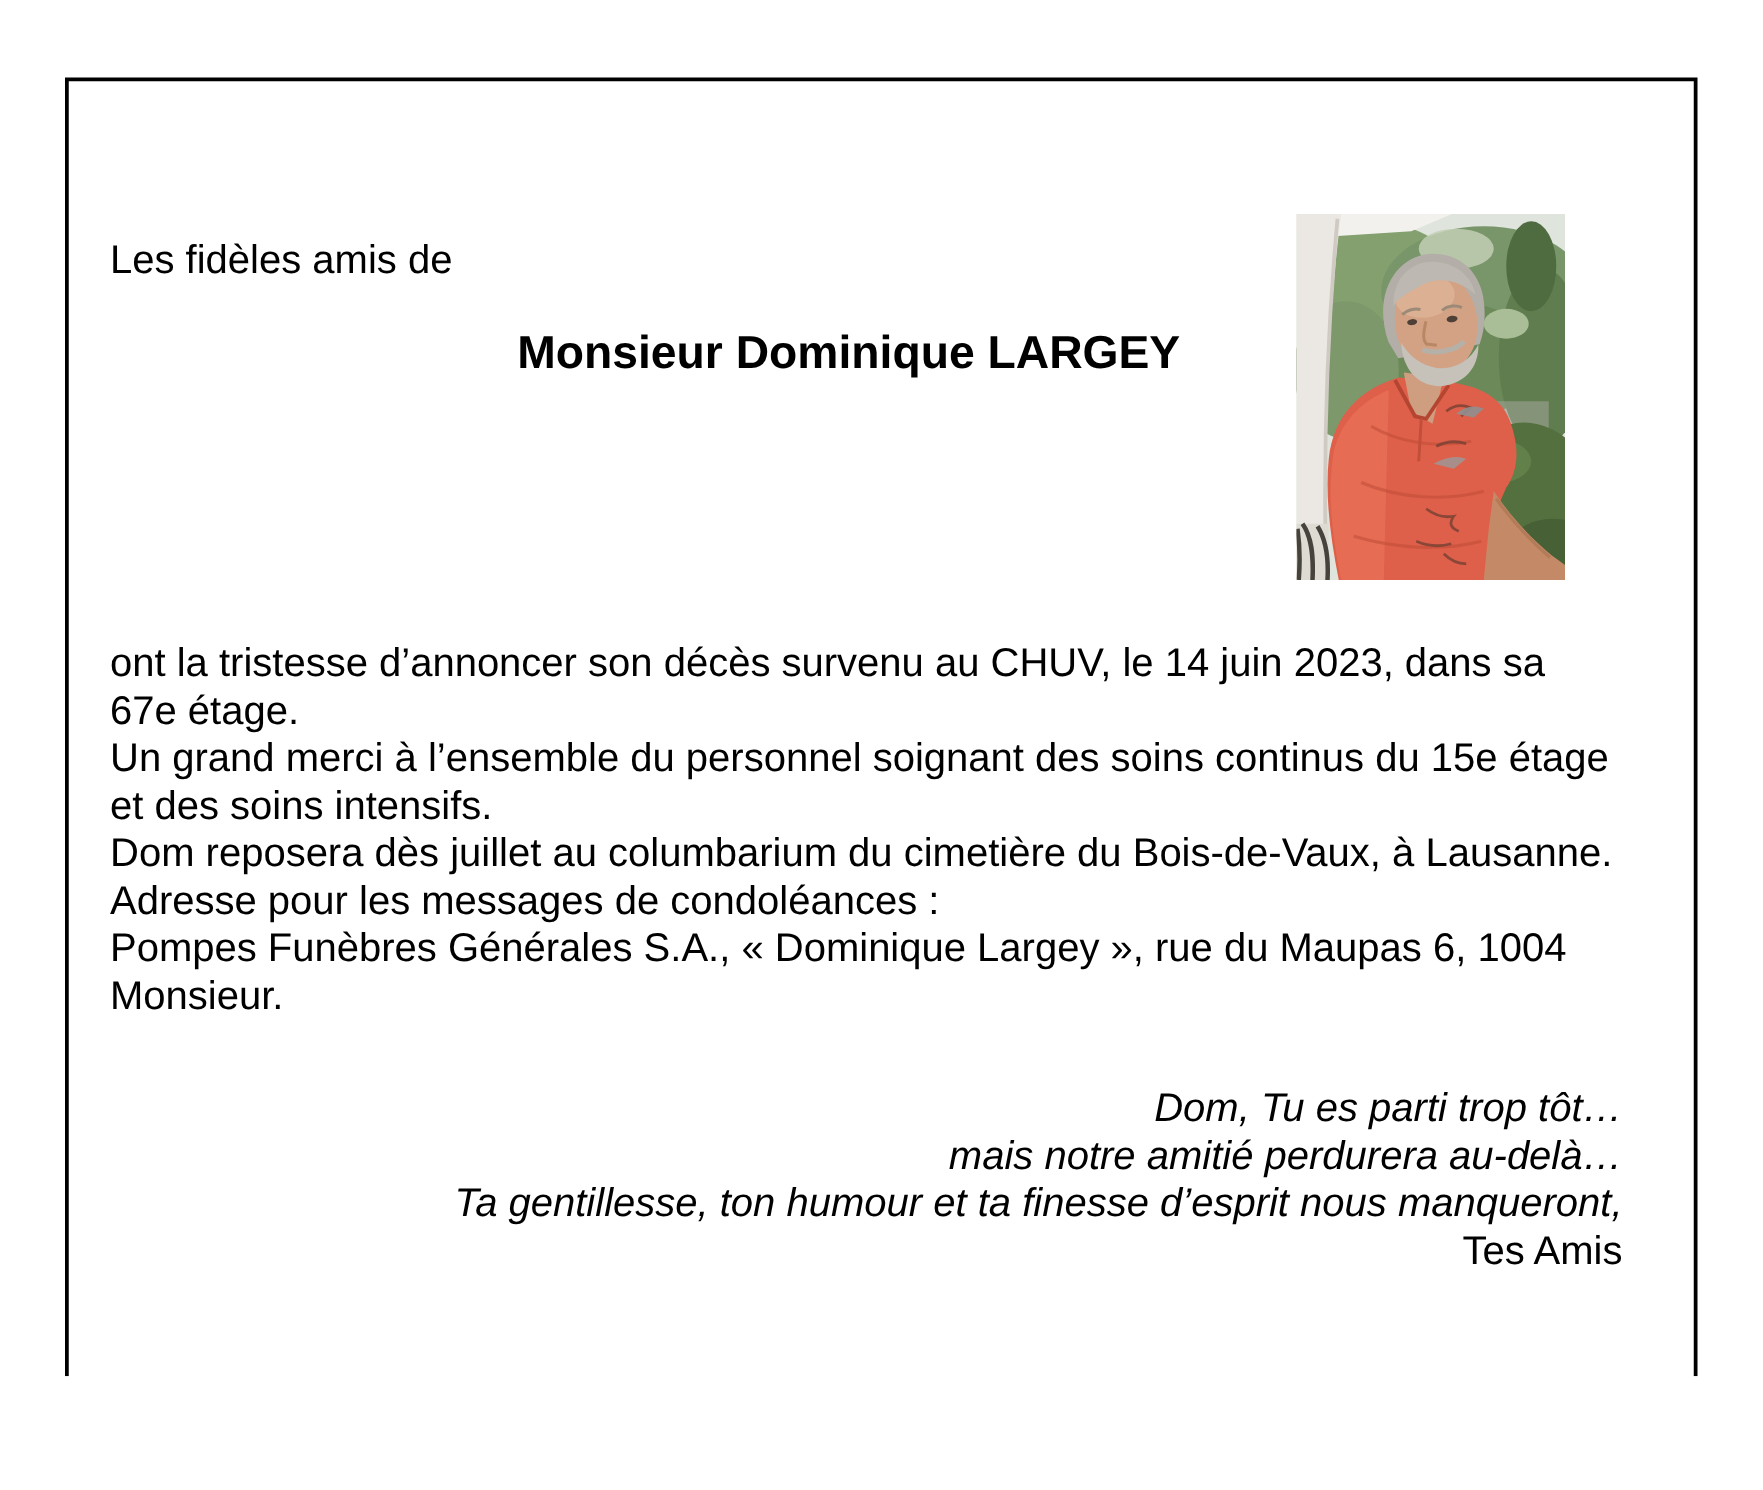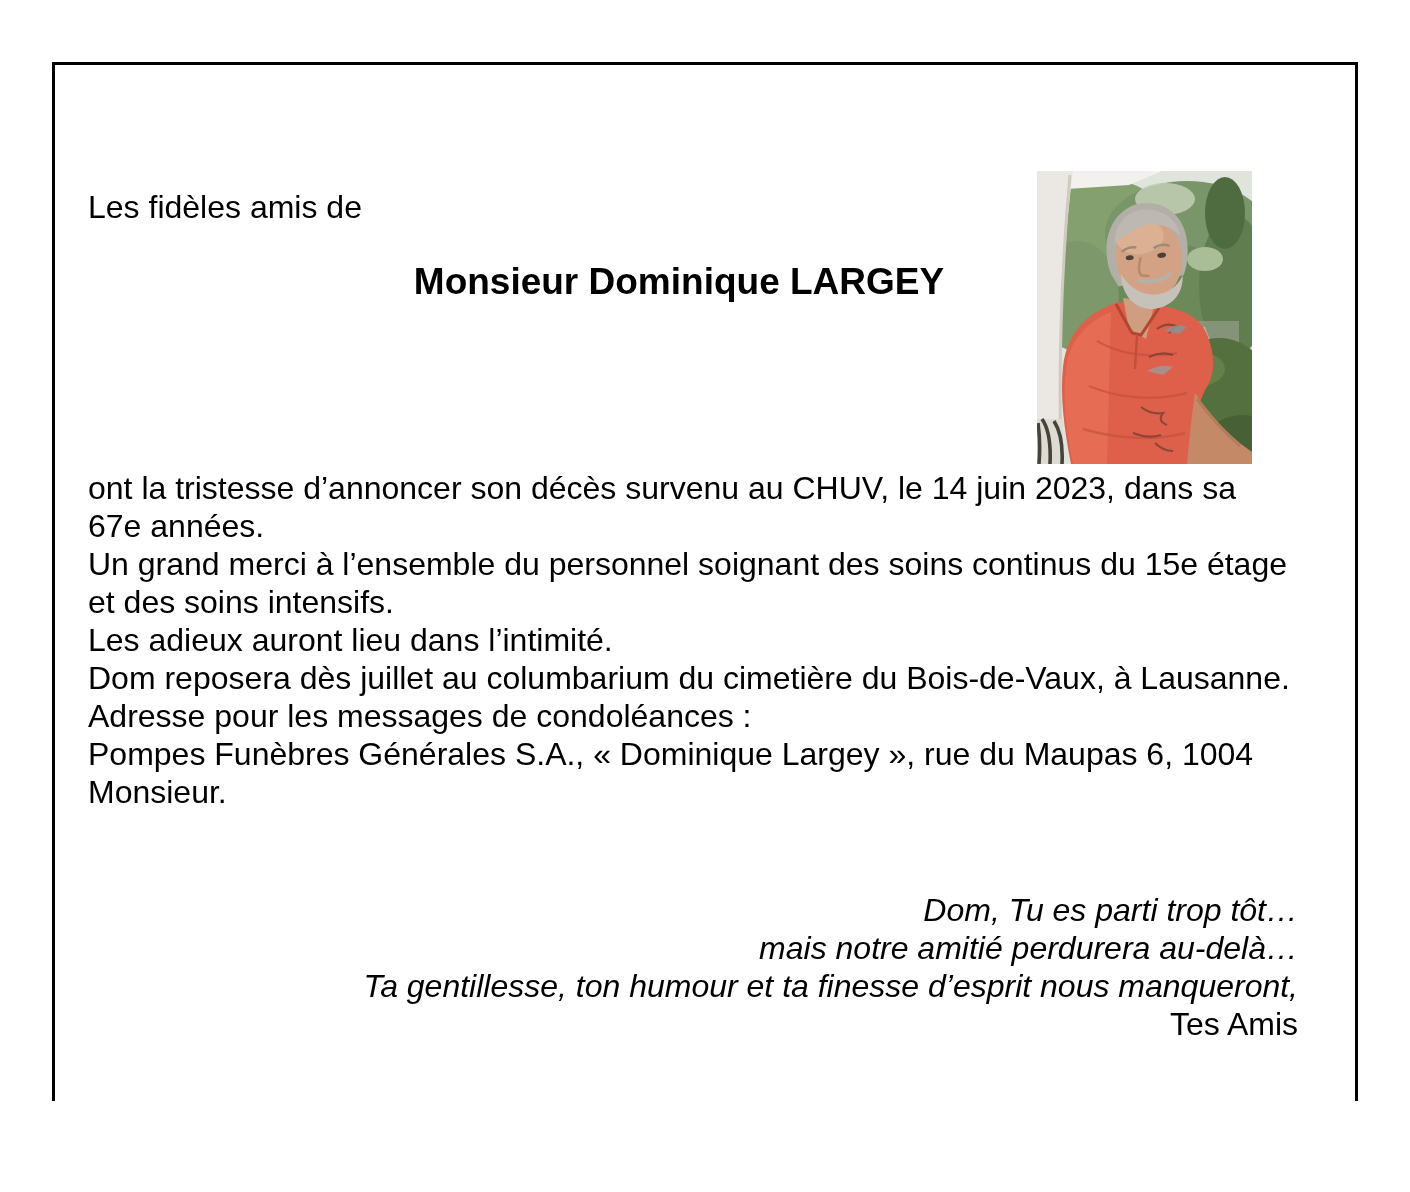--- a/index.html
+++ b/index.html
@@ -52,29 +52,29 @@
     top: 106px;
     width: 215px;
     height: 293px;
     margin: 0;
     overflow: hidden;
   }
   .photo svg { display: block; width: 100%; height: 100%; }
   .body-block {
     position: absolute;
     left: 33px;
-    top: 404px;
+    top: 446px;
     font-size: 32px;
     line-height: 38px;
   }
   .body-line { white-space: nowrap; }
   .tribute-block {
     position: absolute;
     left: 33px;
-    top: 826px;
+    top: 802px;
     width: 1210px;
     text-align: right;
     font-size: 32px;
     line-height: 38px;
   }
   .tribute-line { font-style: italic; white-space: nowrap; }
   .signature { font-style: normal; white-space: nowrap; text-align: right; }
 </style>
 </head>
 <body>
@@ -153,24 +153,23 @@
           <path d="M96,262 q14,6 28,2"></path>
           <path d="M118,272 q8,8 18,8"></path>
         </g>
         <path d="M128,160 q11,-9 22,-4 l-8,7 z" fill="#8f8f8f" opacity="0.9"></path>
         <path d="M110,200 q14,-8 26,-4 l-10,8 z" fill="#9a9a9a" opacity="0.8"></path>
       </svg>
     </figure>
 
     <div class="body-block">
       <div class="body-line">ont la tristesse d’annoncer son décès survenu au CHUV, le 14 juin 2023, dans sa</div>
-      <div class="body-line">67e années.</div>
+      <div class="body-line">67e étage.</div>
       <div class="body-line">Un grand merci à l’ensemble du personnel soignant des soins continus du 15e étage</div>
       <div class="body-line">et des soins intensifs.</div>
-      <div class="body-line">Les adieux auront lieu dans l’intimité.</div>
       <div class="body-line">Dom reposera dès juillet au columbarium du cimetière du Bois-de-Vaux, à Lausanne.</div>
       <div class="body-line">Adresse pour les messages de condoléances :</div>
       <div class="body-line">Pompes Funèbres Générales S.A., « Dominique Largey », rue du Maupas 6, 1004</div>
       <div class="body-line">Monsieur.</div>
     </div>
 
     <div class="tribute-block">
       <div class="tribute-line">Dom, Tu es parti trop tôt…</div>
       <div class="tribute-line">mais notre amitié perdurera au-delà…</div>
       <div class="tribute-line">Ta gentillesse, ton humour et ta finesse d’esprit nous manqueront,</div>

